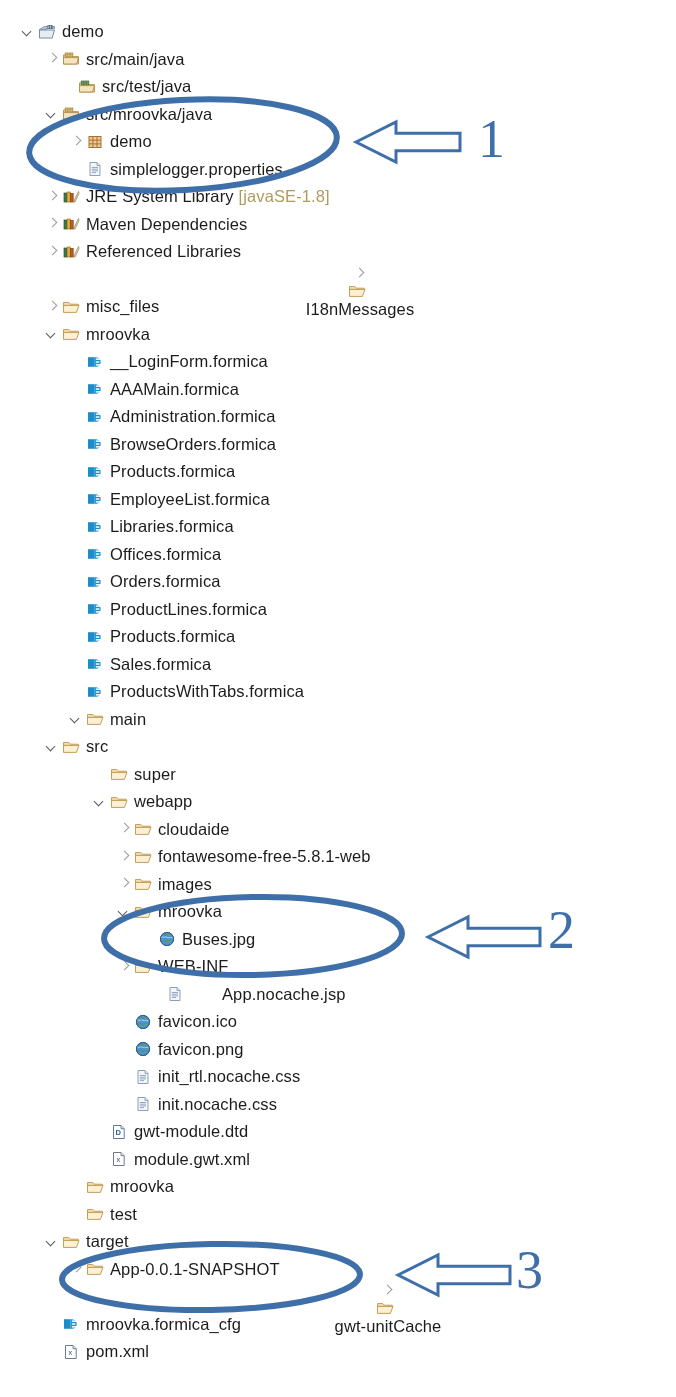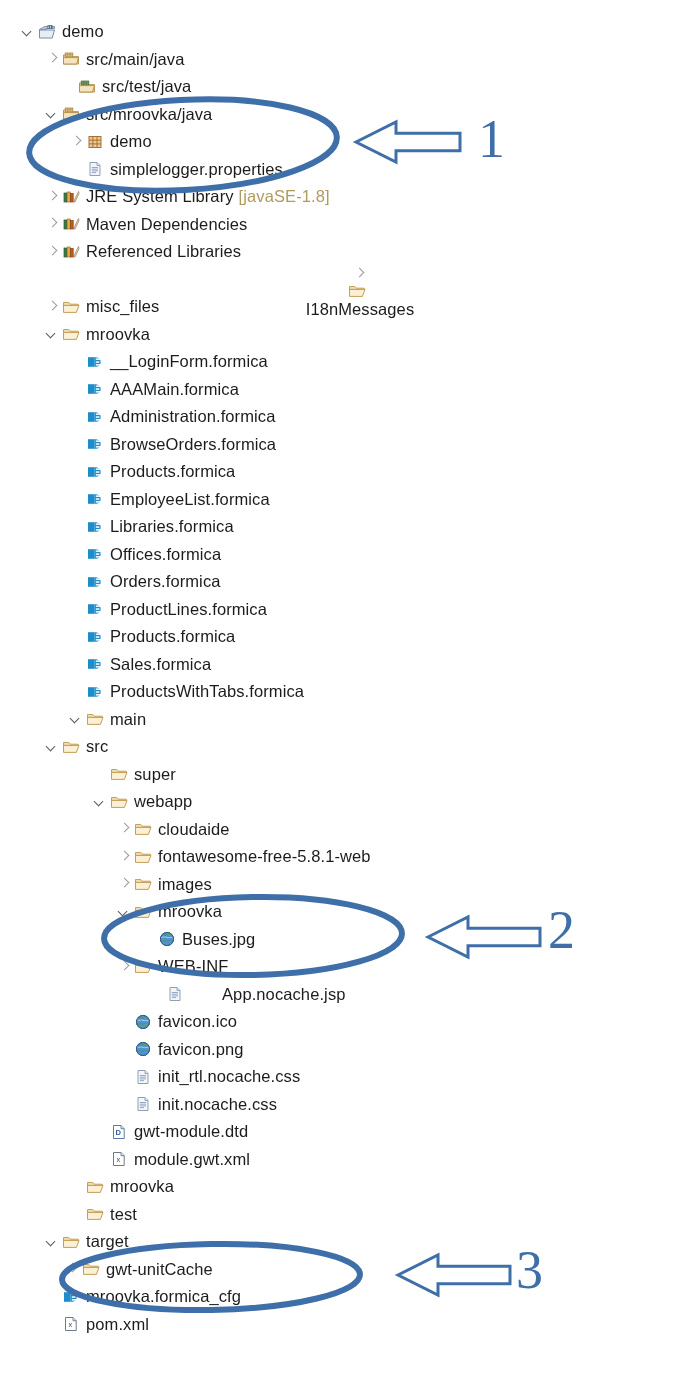--- a/index.html
+++ b/index.html
@@ -611,21 +611,31 @@
     <div class="row" style="padding-left: 44px;">
       <span class="twisty open"></span>
       <span class="icon">
         <svg width="18" height="18" viewBox="0 0 18 18">
           <path d="M1.5 4.5 L6.8 4.5 L8.2 6.2 L16.3 6.2 L16.3 8 L1.5 8 Z" fill="#f2dcae" stroke="#c09a4f" stroke-width="0.9"></path>
           <path d="M1.5 7.4 L17 7.4 L14.4 14.4 L1.5 14.4 Z" fill="#fbf0d4" stroke="#c09a4f" stroke-width="0.95"></path>
         </svg>
       </span>
       <span class="label">target</span>
     </div>
-    <div class="row" style="padding-left: 64px;">
+    <div class="row" style="padding-left: 68px;">
+      <span class="twisty closed"></span>
+      <span class="icon">
+        <svg width="18" height="18" viewBox="0 0 18 18">
+          <path d="M1.5 4.5 L6.8 4.5 L8.2 6.2 L16.3 6.2 L16.3 8 L1.5 8 Z" fill="#f2dcae" stroke="#c09a4f" stroke-width="0.9"></path>
+          <path d="M1.5 7.4 L17 7.4 L14.4 14.4 L1.5 14.4 Z" fill="#fbf0d4" stroke="#c09a4f" stroke-width="0.95"></path>
+        </svg>
+      </span>
+      <span class="label">App-0.0.1-SNAPSHOT</span>
+    </div>
+    <div class="row" style="padding-left: 100px; flex-direction: column;">
       <span class="twisty closed"></span>
       <span class="icon">
         <svg width="18" height="18" viewBox="0 0 18 18">
           <path d="M1.5 4.5 L6.8 4.5 L8.2 6.2 L16.3 6.2 L16.3 8 L1.5 8 Z" fill="#f2dcae" stroke="#c09a4f" stroke-width="0.9"></path>
           <path d="M1.5 7.4 L17 7.4 L14.4 14.4 L1.5 14.4 Z" fill="#fbf0d4" stroke="#c09a4f" stroke-width="0.95"></path>
         </svg>
       </span>
       <span class="label">gwt-unitCache</span>
     </div>
     <div class="row" style="padding-left: 44px;">

